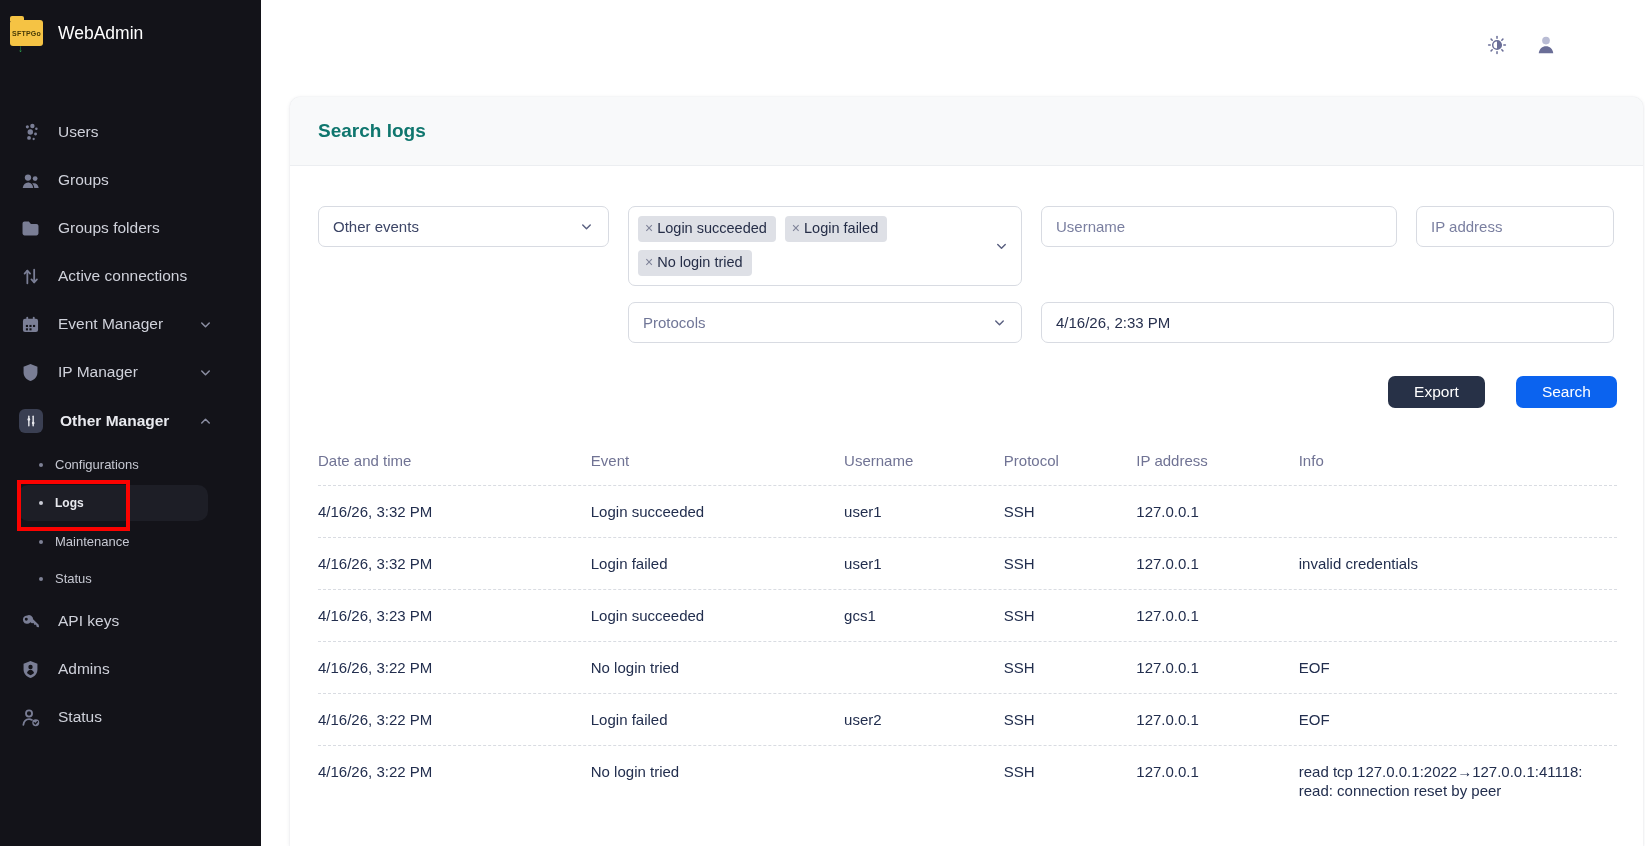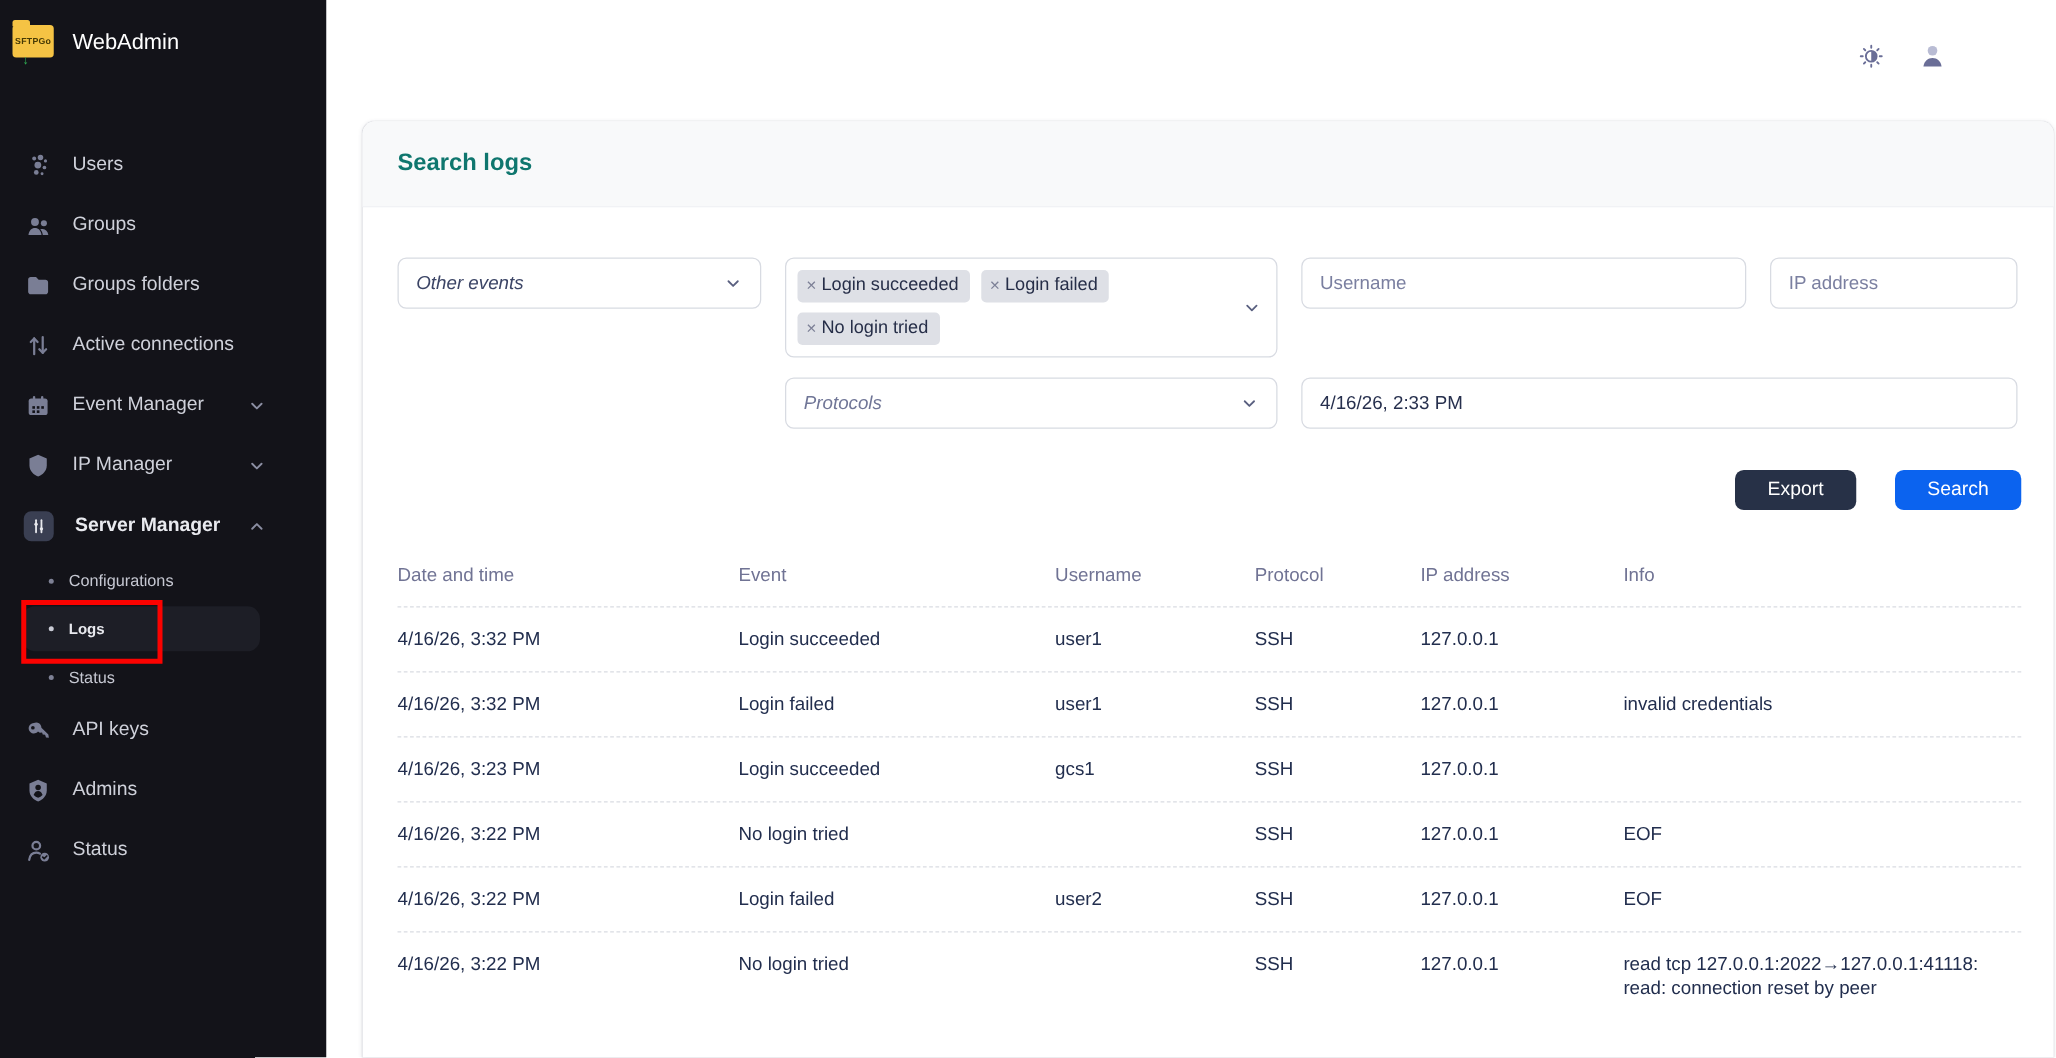--- a/index.html
+++ b/index.html
@@ -42,21 +42,21 @@
 
   .card { margin:7px 2px 0 29px; background:#fff; border-radius:10px 10px 0 0;
      box-shadow:0 1px 4px rgba(25,35,65,.10), 0 0 1px rgba(25,35,65,.18); flex:1; }
   .card-header { background:#f8f9fa; border-bottom:1px solid #eceef1; border-radius:10px 10px 0 0;
      padding:23px 28px; }
   .card-title { font-size:19px; font-weight:700; color:#0f766e; }
   .card-body { padding:40px 26px 0 28px; }
 
   .filter-row1 { display:flex; gap:19px; align-items:flex-start; }
   .fbox { height:41px; border:1px solid #d8dbe2; border-radius:7px; background:#fff;
-     display:flex; align-items:center; padding:0 14px; font-size:15px; color:#3c4566; cursor:pointer;font-style:italic; }
+     display:flex; align-items:center; padding:0 14px; font-size:15px; color:#3c4566; cursor:pointer; }
   .fbox .chev2 { margin-left:auto; display:flex; }
   .w-events { width:291px; }
   .multiselect { width:394px; min-height:66px; border:1px solid #d8dbe2; border-radius:7px;
      position:relative; display:flex; flex-wrap:wrap; gap:8px 9px; align-content:flex-start;
      padding:9px 34px 9px 9px; cursor:pointer; }
   .chip { background:#dee0e6; color:#262e48; border-radius:4px; padding:4px 9px 5px 7px;
      font-size:14.5px; display:inline-flex; align-items:center; gap:4px; line-height:17px; }
   .chip .x { color:#7d8197; font-size:14px; cursor:pointer; }
   .ms-chev { position:absolute; right:12px; top:50%; transform:translateY(-50%); display:flex; }
   input.fin { height:41px; border:1px solid #d8dbe2; border-radius:7px; padding:0 14px;
@@ -184,41 +184,45 @@
 
       <div class="nav-item">
         <span class="ic" style="background:#3a3f52;border-radius:6px;width:24px;height:24px;">
           <svg class="glyph" width="16" height="16" viewBox="0 0 20 20" fill="none" stroke="#e8e9ee" stroke-width="1.8" stroke-linecap="round">
             <path d="M7.3 4v12"></path>
               <circle cx="7.3" cy="8" r="1.7" fill="#e8e9ee" stroke="none"></circle>
             <path d="M12.7 4v12"></path>
               <circle cx="12.7" cy="12.6" r="1.7" fill="#e8e9ee" stroke="none"></circle>
           </svg>
         </span>
-        <span style="font-weight:700;color:#e9eaef;">Server Manager</span>
+        <span style="font-weight:700;color:#e9eaef;">Other Manager</span>
         <span class="chev">
           <svg class="glyph" width="15" height="15" viewBox="0 0 20 20" fill="none" stroke="#8b8ea2" stroke-width="2" stroke-linecap="round" stroke-linejoin="round">
               <path d="M5 12l5-5 5 5"></path>
             </svg>
         </span>
       </div>
 
       <div class="sub-item">
         <span class="bullet"></span>
         <span>Configurations</span>
       </div>
 
       <div class="sub-active-wrap">
         <div class="sub-active">
           <span class="bullet" style="background:#c9cbd5;"></span>
           <span>Logs</span>
         </div>
         <div class="red-box"></div>
       </div>
 
+      <div class="sub-item">
+        <span class="bullet"></span>
+        <span>Maintenance</span>
+      </div>
 
       <div class="sub-item">
         <span class="bullet"></span>
         <span>Status</span>
       </div>
 
       <div class="nav-item">
         <span class="ic">
           <svg class="glyph" width="21" height="21" viewBox="0 0 20 20" fill="#7a7e95">
             <path fill-rule="evenodd" d="M6.8 4.2a4 4 0 103.1 6.5l1.4 1 1.7-.3.5 1.6 1.8.2.7 2 2.2.3-.4-2.5-5.3-5.2a4 4 0 00-5.7-3.6zM6 6.4a1.4 1.4 0 110 2.8 1.4 1.4 0 010-2.8z"></path>

